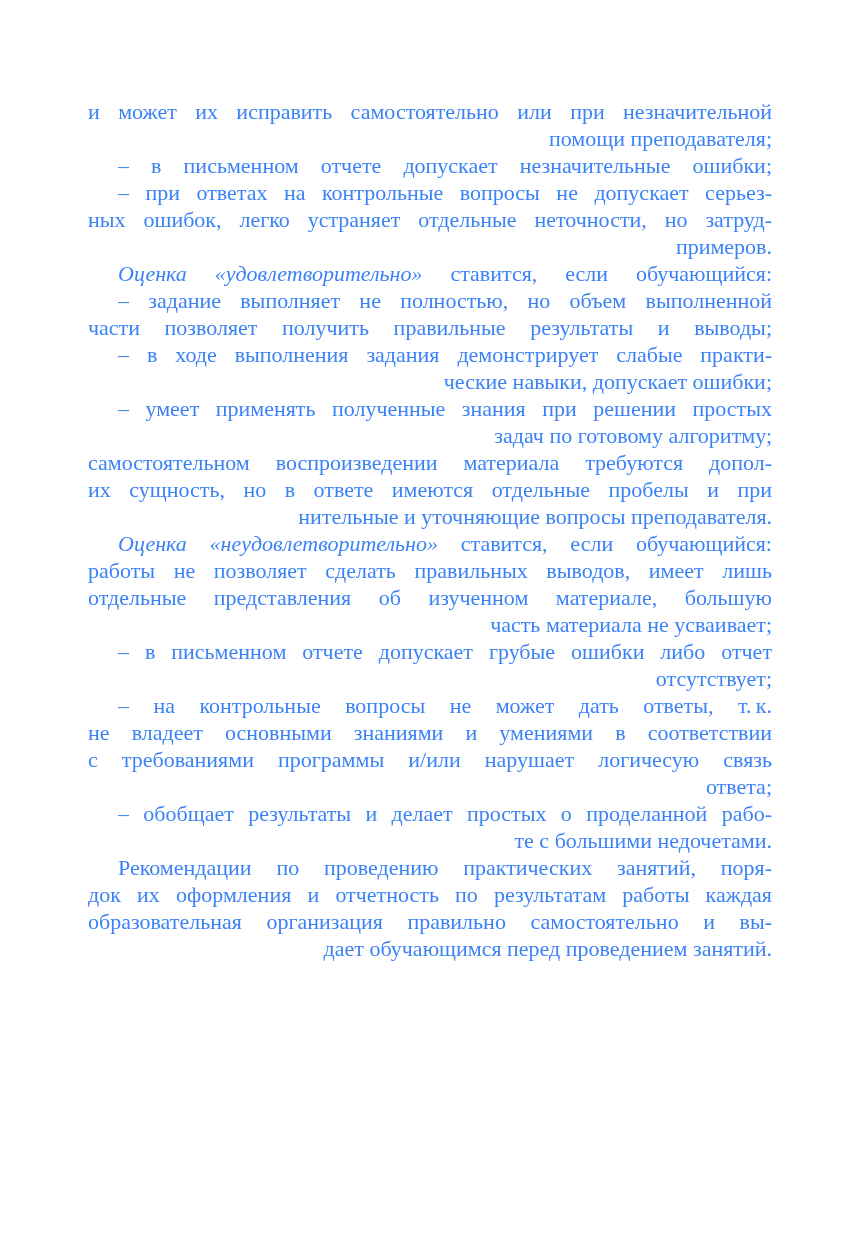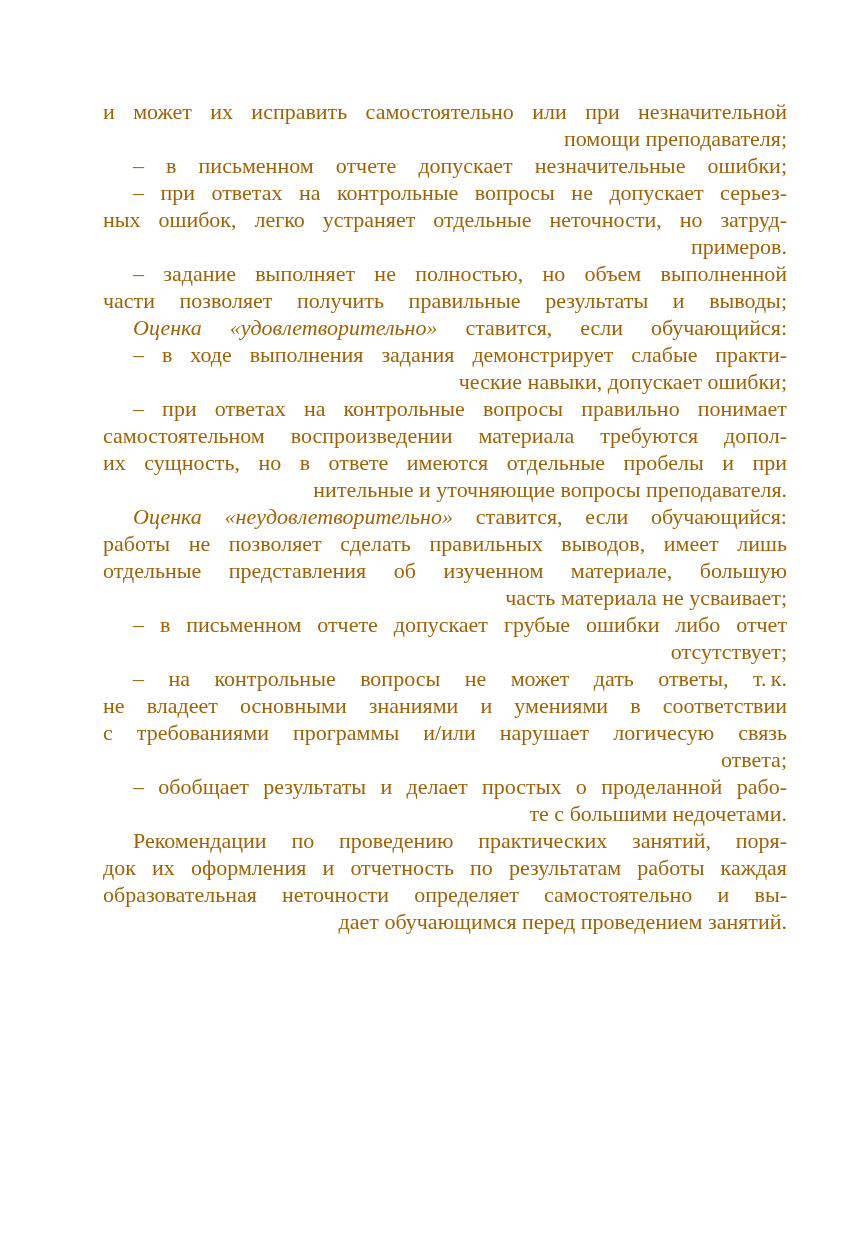--- a/index.html
+++ b/index.html
@@ -42,46 +42,49 @@
     text-indent: 30px;
   }
   .italic {
     font-style: italic;
   }
 </style>
 </head>
 <body>
 
 <div class="page" style="background: rgb(255, 255, 255);">
-  <div class="text-block" style="color: #a16207; margin-left: 15px;">
+  <div class="text-block" style="color: #3b82f6;">
       <div class="paragraph">
         <div class="line just">и может их исправить самостоятельно или при незначительной</div>
         <div class="line">помощи преподавателя;</div>
       </div>
       <div class="paragraph">
         <div class="line just indent">– в письменном отчете допускает незначительные ошибки;</div>
       </div>
       <div class="paragraph">
         <div class="line just indent">– при ответах на контрольные вопросы не допускает серьез-</div>
         <div class="line just">ных ошибок, легко устраняет отдельные неточности, но затруд-</div>
         <div class="line">примеров.</div>
       </div>
       <div class="paragraph">
+        <div class="line just indent"><span class="italic">Оценка «удовлетворительно»</span><span> ставится, если обучающийся:</span></div>
+      </div>
+      <div class="paragraph">
         <div class="line just indent">– задание выполняет не полностью, но объем выполненной</div>
         <div class="line just">части позволяет получить правильные результаты и выводы;</div>
-      </div>
-      <div class="paragraph">
-        <div class="line just indent"><span class="italic">Оценка «удовлетворительно»</span><span> ставится, если обучающийся:</span></div>
       </div>
       <div class="paragraph">
         <div class="line just indent">– в ходе выполнения задания демонстрирует слабые практи-</div>
         <div class="line">ческие навыки, допускает ошибки;</div>
       </div>
       <div class="paragraph">
-        <div class="line just indent">– при ответах на контрольные вопросы правильно понимает</div>
+        <div class="line just indent">– умеет применять полученные знания при решении простых</div>
+        <div class="line">задач по готовому алгоритму;</div>
+      </div>
+      <div class="paragraph">
         <div class="line just">самостоятельном воспроизведении материала требуются допол-</div>
         <div class="line just">их сущность, но в ответе имеются отдельные пробелы и при</div>
         <div class="line">нительные и уточняющие вопросы преподавателя.</div>
       </div>
       <div class="paragraph">
         <div class="line just indent"><span class="italic">Оценка «неудовлетворительно»</span><span> ставится, если обучающийся:</span></div>
       </div>
       <div class="paragraph">
         <div class="line just">работы не позволяет сделать правильных выводов, имеет лишь</div>
         <div class="line just">отдельные представления об изученном материале, большую</div>
@@ -97,17 +100,17 @@
         <div class="line just">с требованиями программы и/или нарушает логичесую связь</div>
         <div class="line">ответа;</div>
       </div>
       <div class="paragraph">
         <div class="line just indent">– обобщает результаты и делает простых о проделанной рабо-</div>
         <div class="line">те с большими недочетами.</div>
       </div>
       <div class="paragraph">
         <div class="line just indent">Рекомендации по проведению практических занятий, поря-</div>
         <div class="line just">док их оформления и отчетность по результатам работы каждая</div>
-        <div class="line just">образовательная неточности определяет самостоятельно и вы-</div>
+        <div class="line just">образовательная организация правильно самостоятельно и вы-</div>
         <div class="line">дает обучающимся перед проведением занятий.</div>
       </div>
     </div>
 </div>
 
 </body></html>

